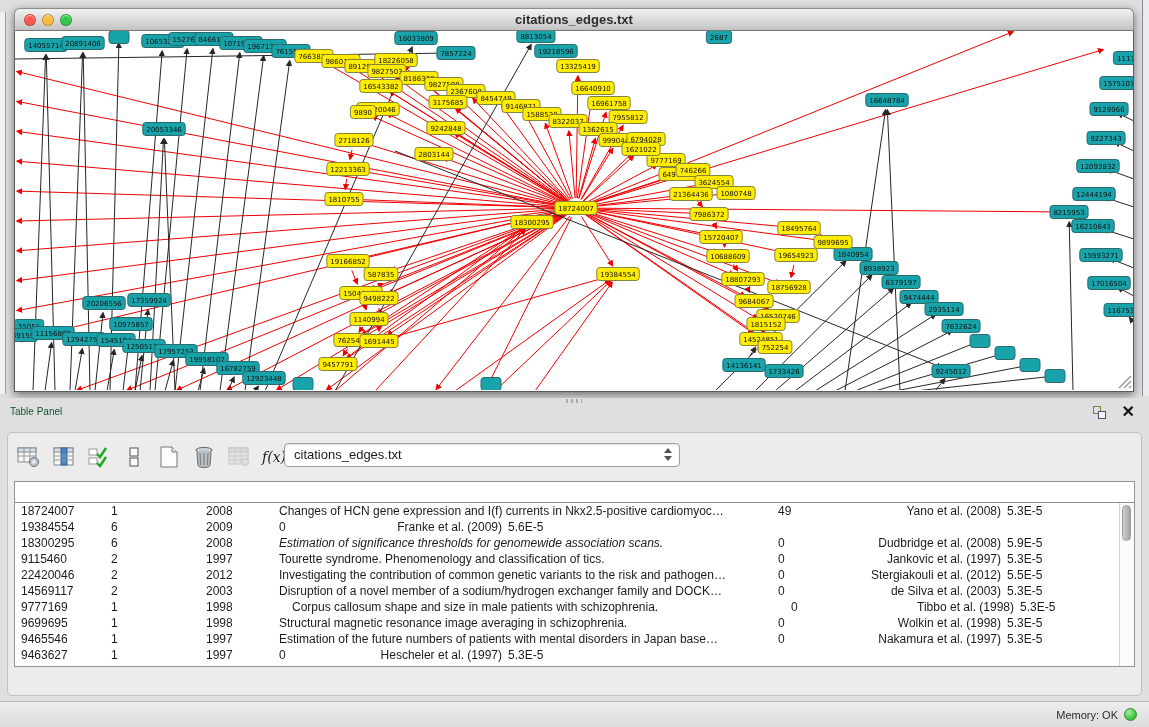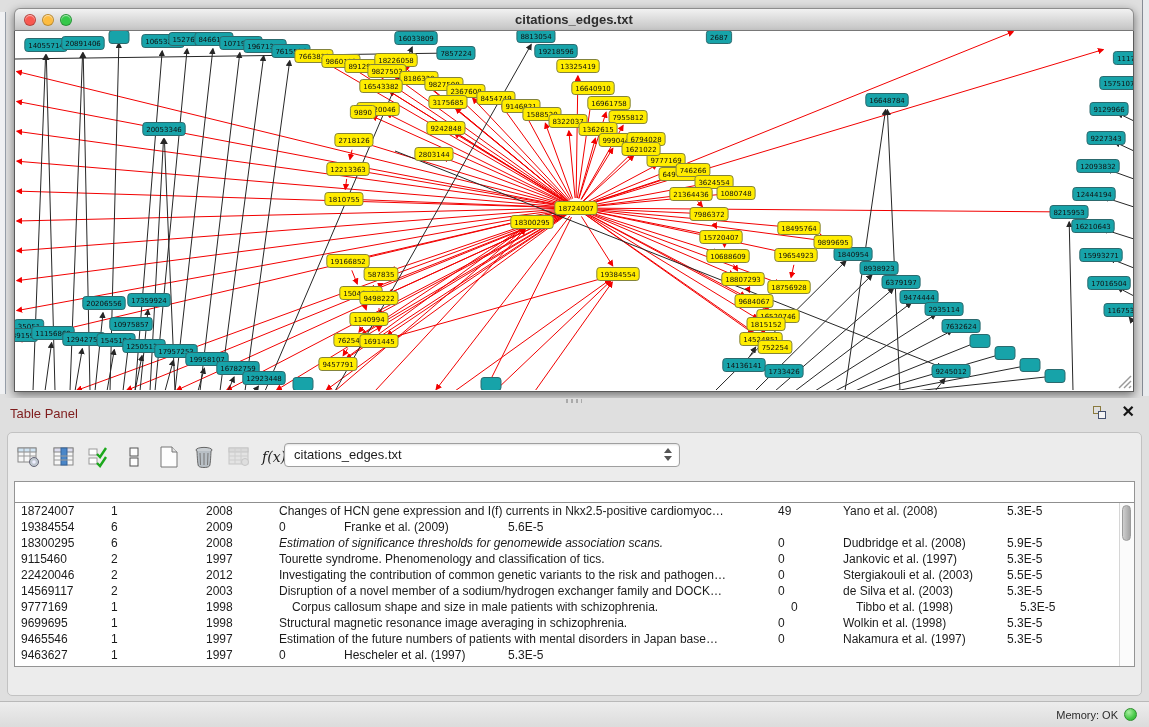--- a/index.html
+++ b/index.html
@@ -47,21 +47,21 @@
   .nt { fill:#17a3a9; stroke:#2c6a6e; stroke-width:1; }
   .nl { font-size:7px; fill:#101010; text-anchor:middle; font-family:"DejaVu Sans",sans-serif; }
   .grip { stroke:#9a9a9a; stroke-width:1.5; }
   
   .table-panel {
     position:absolute; left:0; top:398px; width:1149px; height:329px;
     background:#dfdfdf;
   }
   .splitter-handle { position:absolute; left:566px; top:1px; width:16px; height:4px;
     background:repeating-linear-gradient(90deg,#aaa 0 2px,transparent 2px 5px); }
-  .panel-title { position:absolute; left:10px; top:8px; font-size:13px; color:#7f1d1d; }
+  .panel-title { position:absolute; left:10px; top:8px; font-size:10px; color:#14532d; }
   .panel-float { position:absolute; right:42px; top:8px; width:14px; height:14px; }
   .panel-float .sq1 { position:absolute; left:0; top:0; width:8px; height:8px; border:1px solid #8a7a3e; }
   .panel-float .sq2 { position:absolute; left:5px; top:5px; width:8px; height:8px; border:1px solid #44506e; background:#f4f4f4; }
   .panel-close { position:absolute; right:14px; top:4px; font-size:16px; font-weight:bold; color:#151515; cursor:default; }
   .panel-body {
     position:absolute; left:7px; top:34px; width:1135px; height:264px;
     background:#ececec; border:1px solid #c2c2c2; border-radius:5px;
   }
   
   .toolbar { position:absolute; left:8px; top:8px; height:32px; display:flex; align-items:center; gap:9px; }
@@ -86,21 +86,21 @@
   .th {
     background:#c2e2ee; border-right:1px solid #96b8c6; font-size:16px; color:#222;
     display:flex; align-items:center; justify-content:center; overflow:hidden; white-space:nowrap;margin-top:37px;
   }
   .th.th-first { background:#e9e9e9; border-right:1px solid #adadad; }
   .th.th-sorted { justify-content:flex-start; padding-left:4px; }
   .th.th-fill { background:#fdfdfd; border-right:none; flex:1; }
   .tbody { position:relative; }
   .tr { display:flex; height:16px; }
   .td { font-size:12px; color:#1b1b1b; white-space:nowrap; overflow:hidden; padding:0 0 0 6px; line-height:16px; }
-  .td.c-center { text-align:left; padding:0; }
+  .td.c-center { text-align:right; padding:0; }
   .vscroll {
     position:absolute; right:0; top:21px; width:15px; height:163px;
     background:#fbfbfb; border-left:1px solid #d6d6d6;
   }
   .vthumb {
     position:absolute; left:2px; top:2px; width:9px; height:36px; border-radius:5px;
     background:linear-gradient(90deg,#cfcfcf,#a4a4a4); border:1px solid #9b9b9b;
   }
   
   .tabs {
@@ -672,21 +672,21 @@
             <div class="td" style="width: 71px;">0</div>
             <div class="td c-center" style="width: 158px;">Jankovic et al. (1997)</div>
             <div class="td" style="width: 87px;">5.3E-5</div>
           </div>
           <div class="tr">
             <div class="td" style="width: 90px;">22420046</div>
             <div class="td" style="width: 95px;">2</div>
             <div class="td" style="width: 73px;">2012</div>
             <div class="td" style="width: 499px;">Investigating the contribution of common genetic variants to the risk and pathogen…</div>
             <div class="td" style="width: 71px;">0</div>
-            <div class="td c-center" style="width: 158px;">Stergiakouli et al. (2003)</div>
+            <div class="td c-center" style="width: 158px;">Stergiakouli et al. (2012)</div>
             <div class="td" style="width: 87px;">5.5E-5</div>
           </div>
           <div class="tr">
             <div class="td" style="width: 90px;">14569117</div>
             <div class="td" style="width: 95px;">2</div>
             <div class="td" style="width: 73px;">2003</div>
             <div class="td" style="width: 499px;">Disruption of a novel member of a sodium/hydrogen exchanger family and DOCK…</div>
             <div class="td" style="width: 71px;">0</div>
             <div class="td c-center" style="width: 158px;">de Silva et al. (2003)</div>
             <div class="td" style="width: 87px;">5.3E-5</div>

